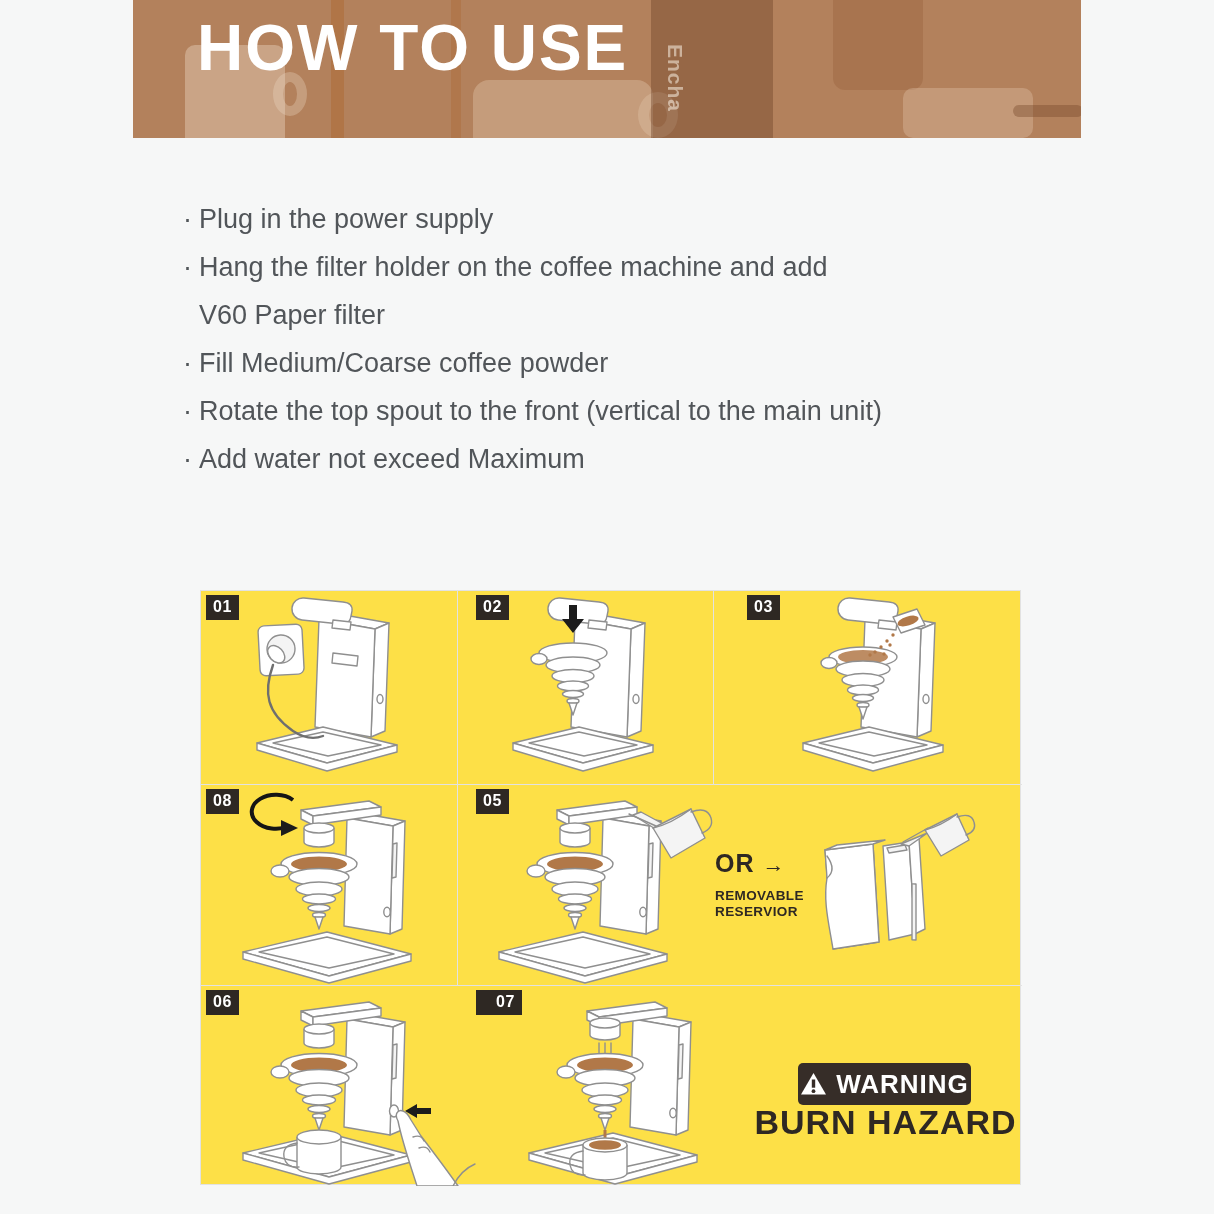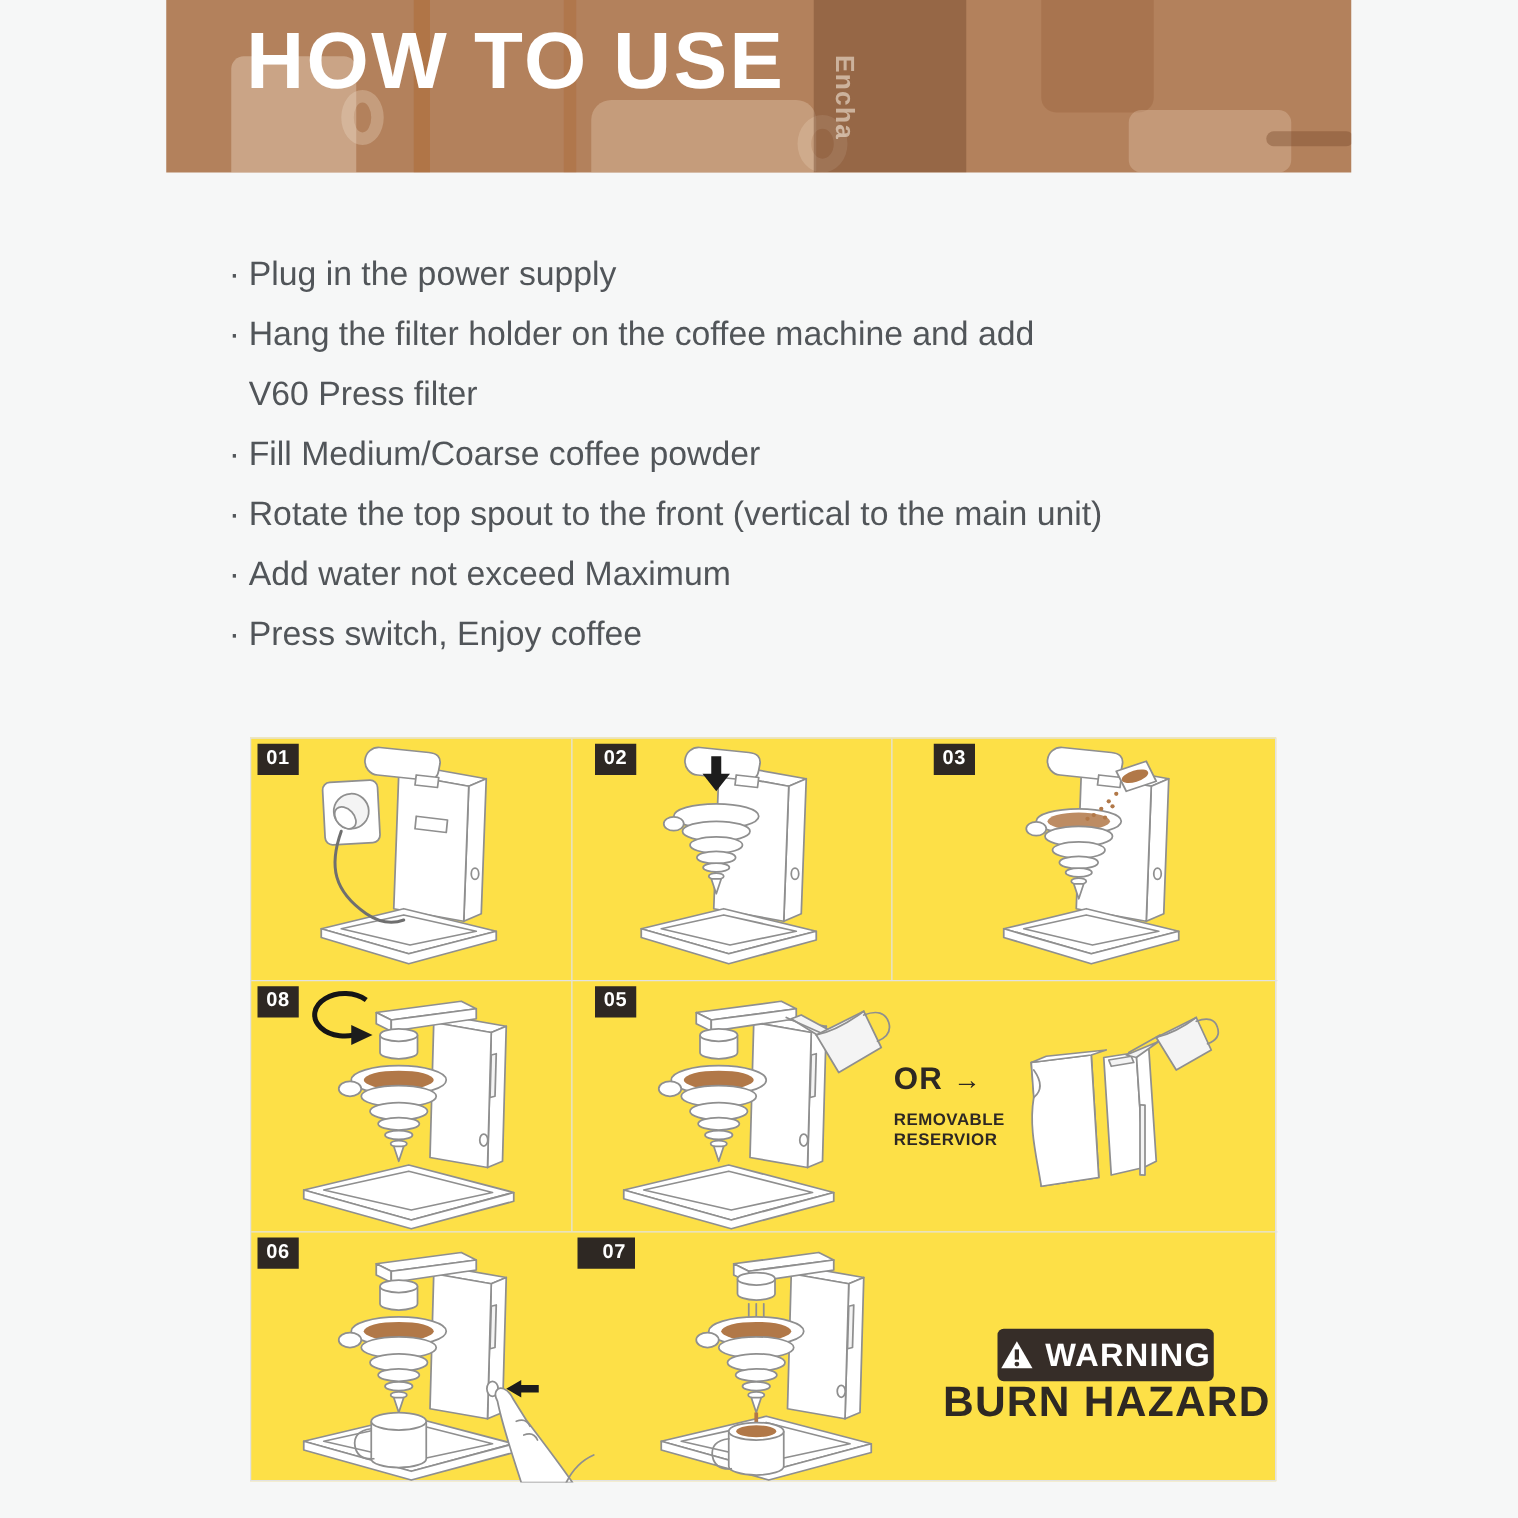--- a/index.html
+++ b/index.html
@@ -98,42 +98,41 @@
   <div class="ph ph-boxtext">Encha</div>
   <div class="ph ph-mach1"></div>
   <div class="ph ph-mach2"></div>
   <div class="ph ph-rod"></div>
   <div class="banner-title">HOW TO USE</div>
 </div>
 
 <div class="instructions">
   <div class="instr-line"><span class="b">·</span><span>Plug in the power supply</span></div>
   <div class="instr-line"><span class="b">·</span><span>Hang the filter holder on the coffee machine and add</span></div>
-  <div class="instr-line"><span class="b"></span><span>V60 Press filter</span></div>
+  <div class="instr-line"><span class="b"></span><span>V60 Paper filter</span></div>
   <div class="instr-line"><span class="b">·</span><span>Fill Medium/Coarse coffee powder</span></div>
   <div class="instr-line"><span class="b">·</span><span>Rotate the top spout to the front (vertical to the main unit)</span></div>
   <div class="instr-line"><span class="b">·</span><span>Add water not exceed Maximum</span></div>
-  <div class="instr-line"><span class="b">·</span><span>Press switch, Enjoy coffee</span></div>
 </div>
 
 <div class="grid">
 
   <div class="hline" style="top:193px;"></div>
   <div class="hline" style="top:394px;"></div>
   <div class="vline" style="left:256px; top:0; height:193px;"></div>
   <div class="vline" style="left:512px; top:0; height:193px;"></div>
   <div class="vline" style="left:256px; top:193px; height:201px;"></div>
 
   <div class="badge" style="left:5px; top:4px;">01</div>
   <div class="badge" style="left:275px; top:4px;">02</div>
   <div class="badge" style="left:546px; top:4px;">03</div>
   <div class="badge" style="left:5px; top:198px;">08</div>
   <div class="badge" style="left:275px; top:198px;">05</div>
   <div class="badge" style="left:5px; top:399px;">06</div>
-  <div class="badge" style="left:261px; top:399px;padding-left:20px;">07</div>
+  <div class="badge" style="left:275px; top:399px;padding-left:20px;">07</div>
 
   <div class="illus" style="left:0; top:0;">
     <svg width="256" height="193" viewBox="0 0 256 193">
 
       <polygon class="fw" points="118,28 132,22 188,32 174,38"></polygon>
       <polygon class="fw" points="174,38 188,32 184,140 170,146"></polygon>
       <polygon class="fw" points="118,28 174,38 170,146 114,136"></polygon>
 
       <path class="fw" d="M103,7 a11,11 0 1 0 -2,22 l38,4 q10,1 11,-8 l1,-5 q1,-8 -9,-9 Z"></path>
       <polygon class="fw" points="132,29 150,31 149,39 131,37"></polygon>

